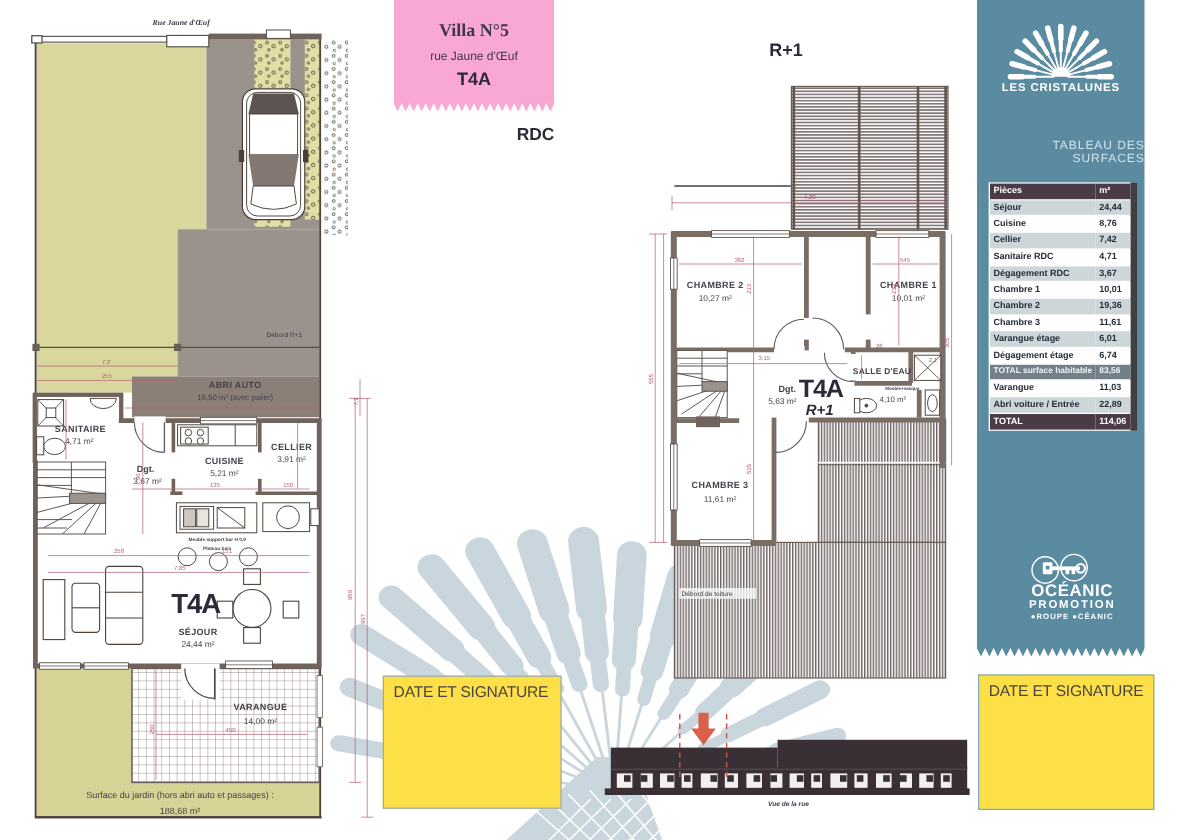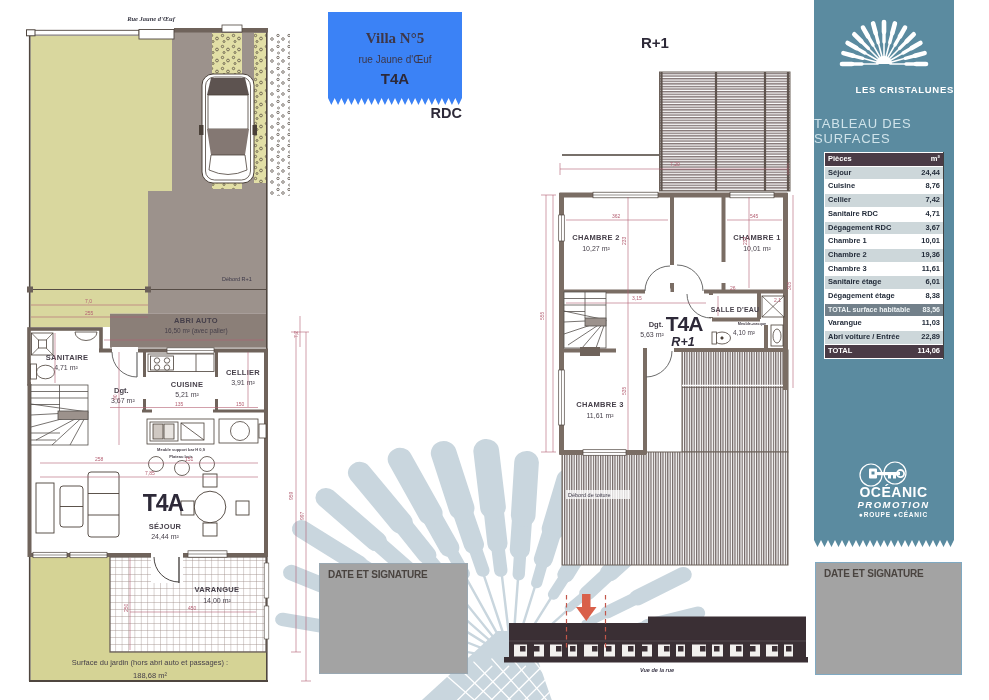--- a/index.html
+++ b/index.html
@@ -1,42 +1,42 @@
 <!DOCTYPE html>
 <html><head><meta charset="utf-8">
 <style>
 html,body{margin:0;padding:0;}
 body{width:989px;height:700px;background:#ffffff;font-family:"Liberation Sans",sans-serif;overflow:hidden;position:relative;}
 #page{position:absolute;left:0;top:0;width:989px;height:700px;}
 svg.main{position:absolute;left:0;top:0;}
 .abs{position:absolute;}
-#banner{left:328px;top:12px;width:134px;height:93px;background:#3b82f6;text-align:center;
+#banner{left:328px;top:0;width:134px;height:93px;background:#f9a8d4;text-align:center;
  clip-path:polygon(0 0,100% 0,100% 86px,97.5% 93px,95% 86px,92.5% 93px,90% 86px,87.5% 93px,85% 86px,82.5% 93px,80% 86px,77.5% 93px,75% 86px,72.5% 93px,70% 86px,67.5% 93px,65% 86px,62.5% 93px,60% 86px,57.5% 93px,55% 86px,52.5% 93px,50% 86px,47.5% 93px,45% 86px,42.5% 93px,40% 86px,37.5% 93px,35% 86px,32.5% 93px,30% 86px,27.5% 93px,25% 86px,22.5% 93px,20% 86px,17.5% 93px,15% 86px,12.5% 93px,10% 86px,7.5% 93px,5% 86px,2.5% 93px,0 86px);}
 #banner .l1{margin-top:18px;font-family:"Liberation Serif",serif;font-weight:bold;font-size:15px;color:#3e3748;}
 #banner .l2{margin-top:7px;font-size:10px;color:#3e3748;}
 #banner .l3{margin-top:5px;font-size:15px;font-weight:bold;color:#2d2938;}
 #rdc{left:328px;top:105px;width:134px;text-align:right;font-size:14.5px;font-weight:bold;color:#2d2938;}
 #r1title{left:620px;top:34px;width:70px;text-align:center;font-size:15px;font-weight:bold;color:#2d2938;}
 #sidebar{left:814px;top:0;width:140px;height:548px;background:#5b8ba0;
  clip-path:polygon(0 0,100% 0,100% 540px,97.5% 547px,95% 540px,92.5% 547px,90% 540px,87.5% 547px,85% 540px,82.5% 547px,80% 540px,77.5% 547px,75% 540px,72.5% 547px,70% 540px,67.5% 547px,65% 540px,62.5% 547px,60% 540px,57.5% 547px,55% 540px,52.5% 547px,50% 540px,47.5% 547px,45% 540px,42.5% 547px,40% 540px,37.5% 547px,35% 540px,32.5% 547px,30% 540px,27.5% 547px,25% 540px,22.5% 547px,20% 540px,17.5% 547px,15% 540px,12.5% 547px,10% 540px,7.5% 547px,5% 540px,2.5% 547px,0 540px);}
-#crist{position:absolute;left:0;top:84px;width:140px;text-align:right;color:#fff;font-weight:bold;font-size:9.5px;letter-spacing:0.7px;}
-#tabsurf{position:absolute;left:0;top:116px;width:140px;text-align:left;color:#cfe3ea;font-size:13px;letter-spacing:0.8px;}
-#sidebar table{position:absolute;left:10px;top:152px;width:120px;border-collapse:separate;border-spacing:0 1px;font-size:7.5px;font-weight:bold;color:#232c3a;background:#fff;border-left:1px solid #fff;border-right:1px solid #404040;}
+#crist{position:absolute;left:0;top:68px;width:140px;text-align:center;color:#fff;font-weight:bold;font-size:9.5px;letter-spacing:0.7px;}
+#tabsurf{position:absolute;left:0;top:116px;width:140px;text-align:right;color:#cfe3ea;font-size:10px;letter-spacing:0.8px;}
+#sidebar table{position:absolute;left:10px;top:152px;width:120px;border-collapse:separate;border-spacing:0 1px;font-size:7.5px;font-weight:bold;color:#232c3a;background:#fff;border-left:1px solid #fff;border-right:6px solid #404040;}
 #sidebar td{background:#fff;padding:0 3px;height:12.7px;line-height:12.7px;white-space:nowrap;}
-#sidebar td.v{text-align:right;}
+#sidebar td.v{text-align:left;}
 #sidebar tr.od td{background:#cdd7da;}
 #sidebar tr.hd td{background:#4a3b46;color:#fff;}
 #sidebar tr.gy td{background:#72808a;color:#eef3f5;font-size:7px;}
 #sidebar tr.tt td{background:#4a3b46;color:#fff;}
-.datebox{background:#a3a3a3;font-size:10px;font-weight:bold;color:#4a4440;padding:5px 0 0 8px;letter-spacing:-0.2px;}
+.datebox{background:#fde047;font-size:13px;font-weight:normal;color:#4a4440;padding:5px 0 0 8px;letter-spacing:-0.2px;}
 #db1{left:319px;top:563px;width:139px;height:104px;border:1px solid #9aa8b2;}
 #db2{left:815px;top:562px;width:137px;height:106px;border:1px solid #7fa9c2;}
 #oce{position:absolute;left:0;top:485px;width:159px;text-align:center;color:#fff;}
 #oce .t1{font-size:14px;font-weight:bold;letter-spacing:0.5px;margin-top:0;line-height:14px;}
-#oce .t2{font-size:9.5px;font-weight:bold;letter-spacing:1.5px;margin-top:1px;line-height:10px;font-style:italic;}
+#oce .t2{font-size:9.5px;font-weight:bold;letter-spacing:1.5px;margin-top:1px;line-height:10px;}
 #oce .t3{font-size:6.5px;font-weight:bold;letter-spacing:0.8px;margin-top:1px;}
 </style></head>
 <body>
 <div id="page">
 <svg class="main" width="989" height="700" viewBox="0 0 989 700">
 <defs>
  <pattern id="speck" width="11" height="11" patternUnits="userSpaceOnUse">
    <rect width="11" height="11" fill="#e2dfa6"></rect>
    <circle cx="2.5" cy="2.5" r="1.2" fill="none" stroke="#4a4038" stroke-width="0.7"></circle>
    <circle cx="8" cy="5.5" r="1.4" fill="none" stroke="#4a4038" stroke-width="0.7"></circle>
@@ -617,26 +617,26 @@
           </tr>
     <tr class="od">
             <td>Chambre 2</td>
             <td class="v">19,36</td>
           </tr>
     <tr>
             <td>Chambre 3</td>
             <td class="v">11,61</td>
           </tr>
     <tr class="od">
-            <td>Sanitaire étage</td>
+            <td>Varangue étage</td>
             <td class="v">6,01</td>
           </tr>
     <tr>
             <td>Dégagement étage</td>
-            <td class="v">8,38</td>
+            <td class="v">6,74</td>
           </tr>
     <tr class="gy">
             <td>TOTAL surface habitable</td>
             <td class="v">83,56</td>
           </tr>
     <tr>
             <td>Varangue</td>
             <td class="v">11,03</td>
           </tr>
     <tr class="od">

